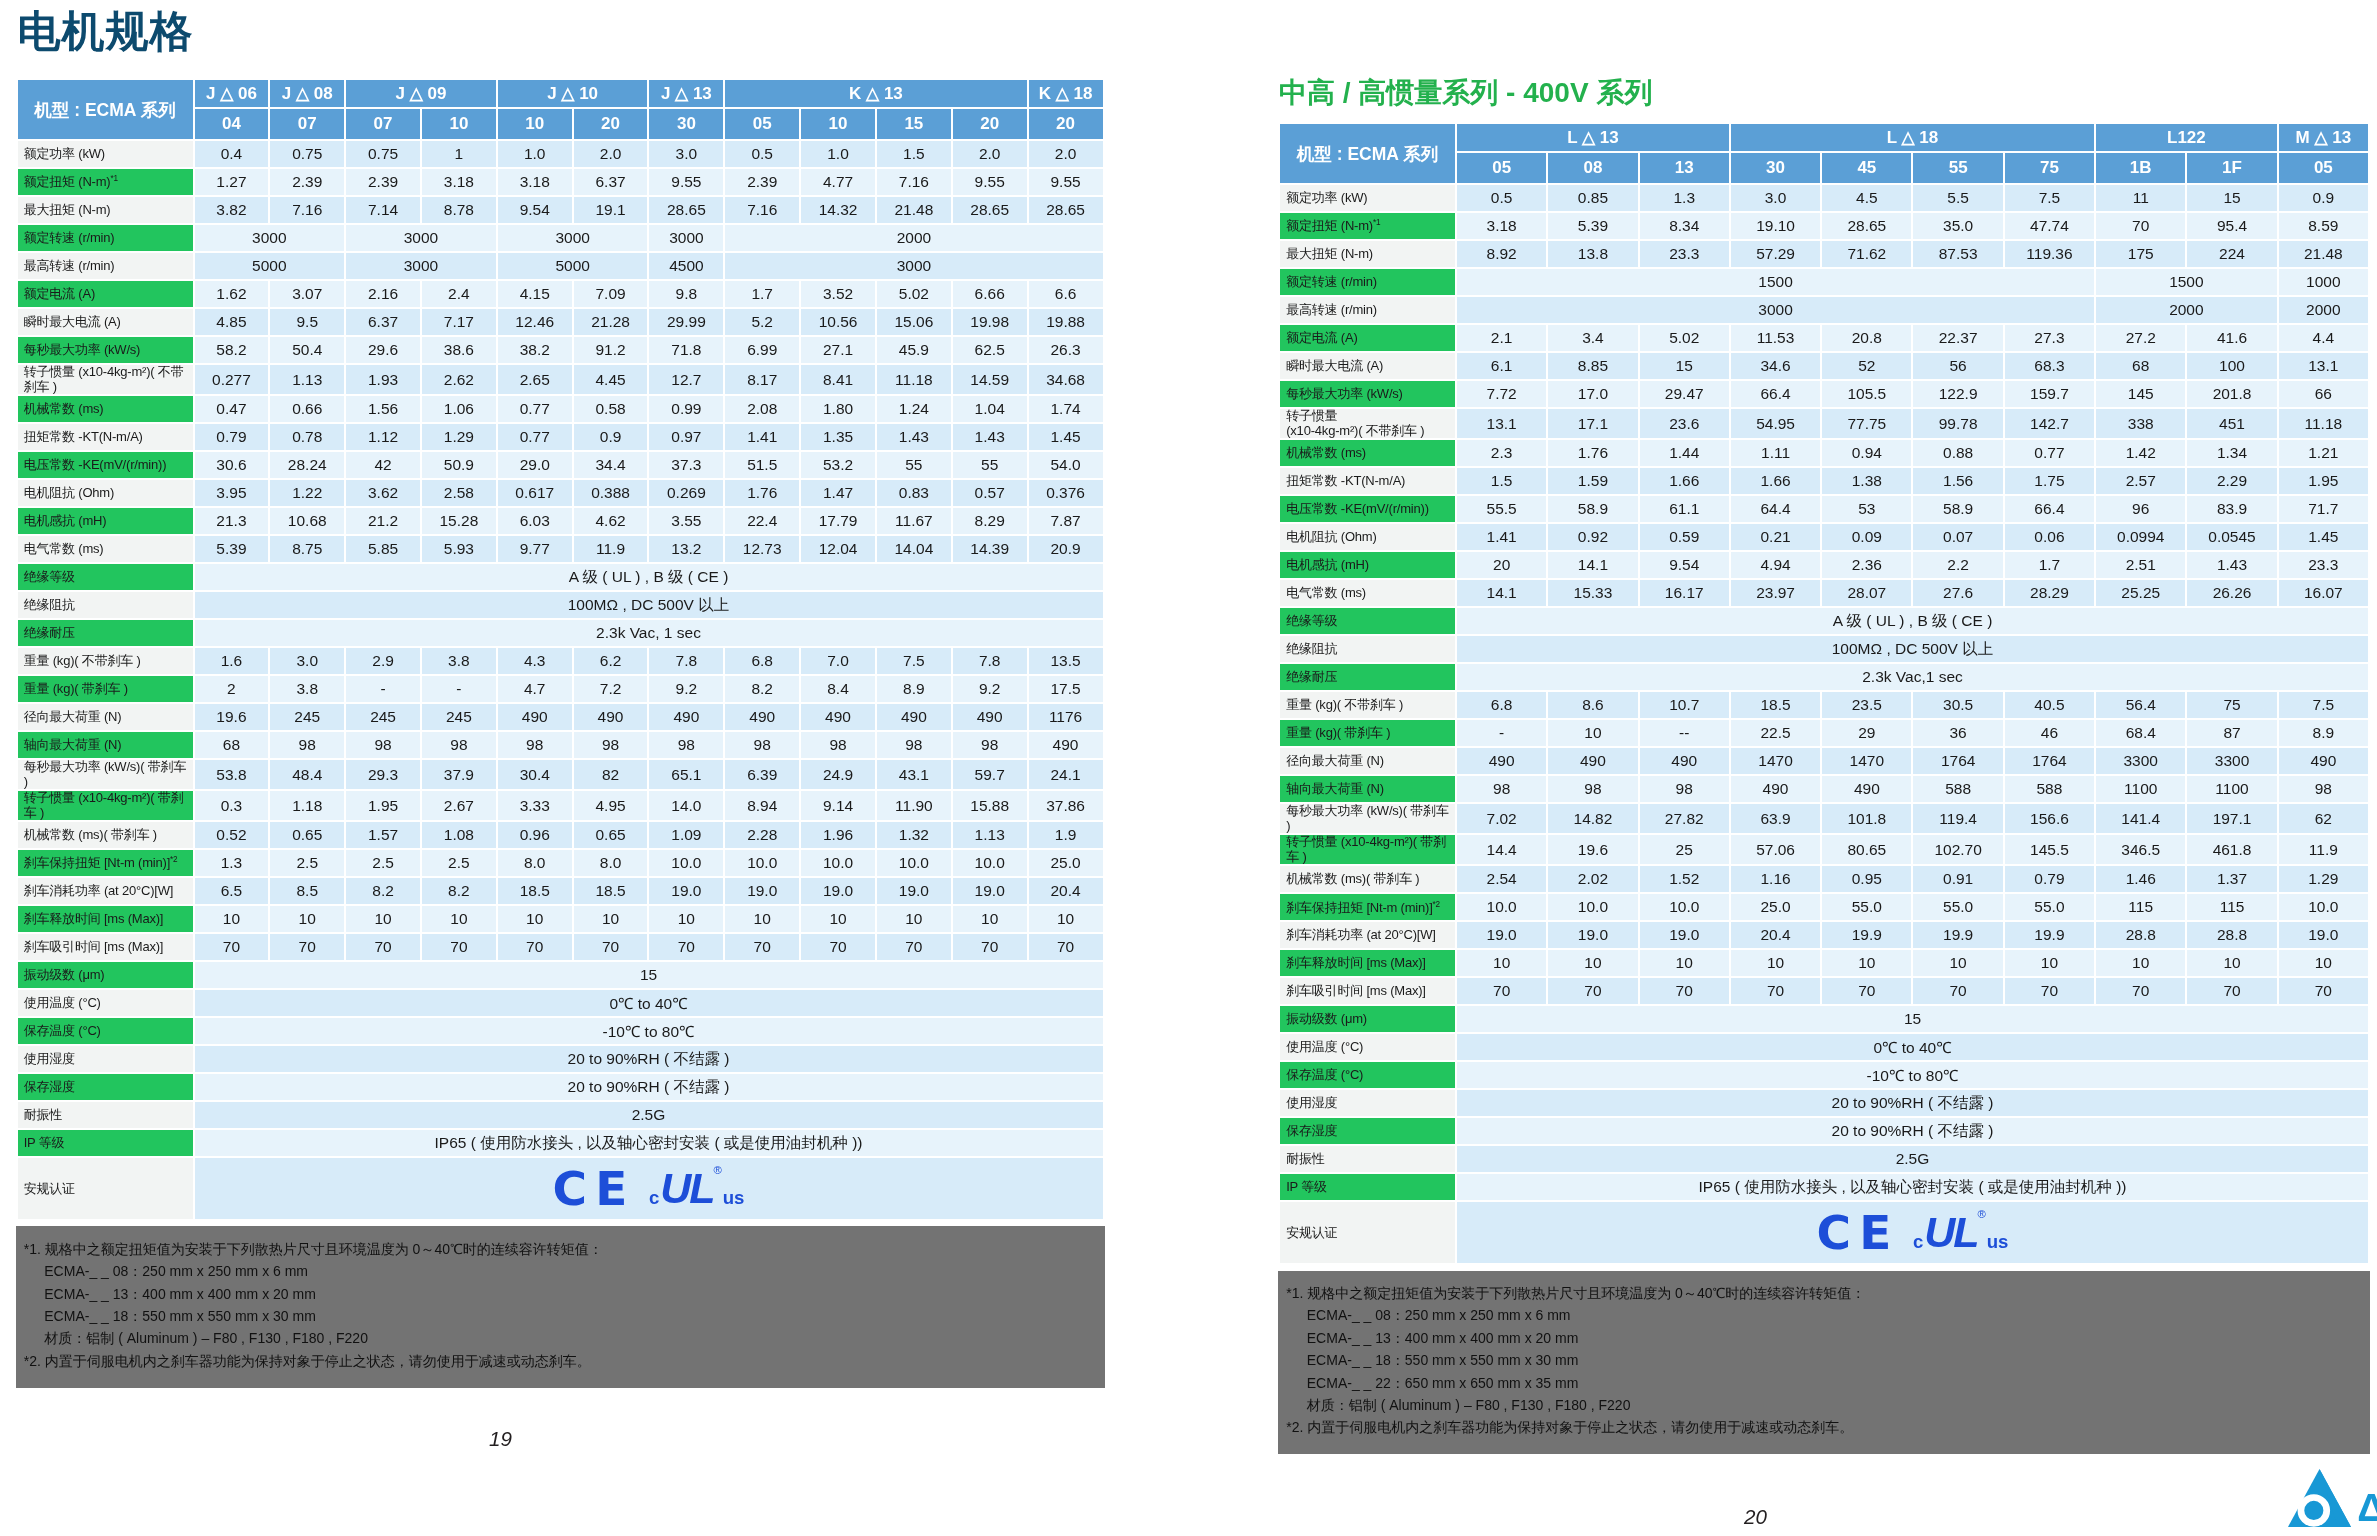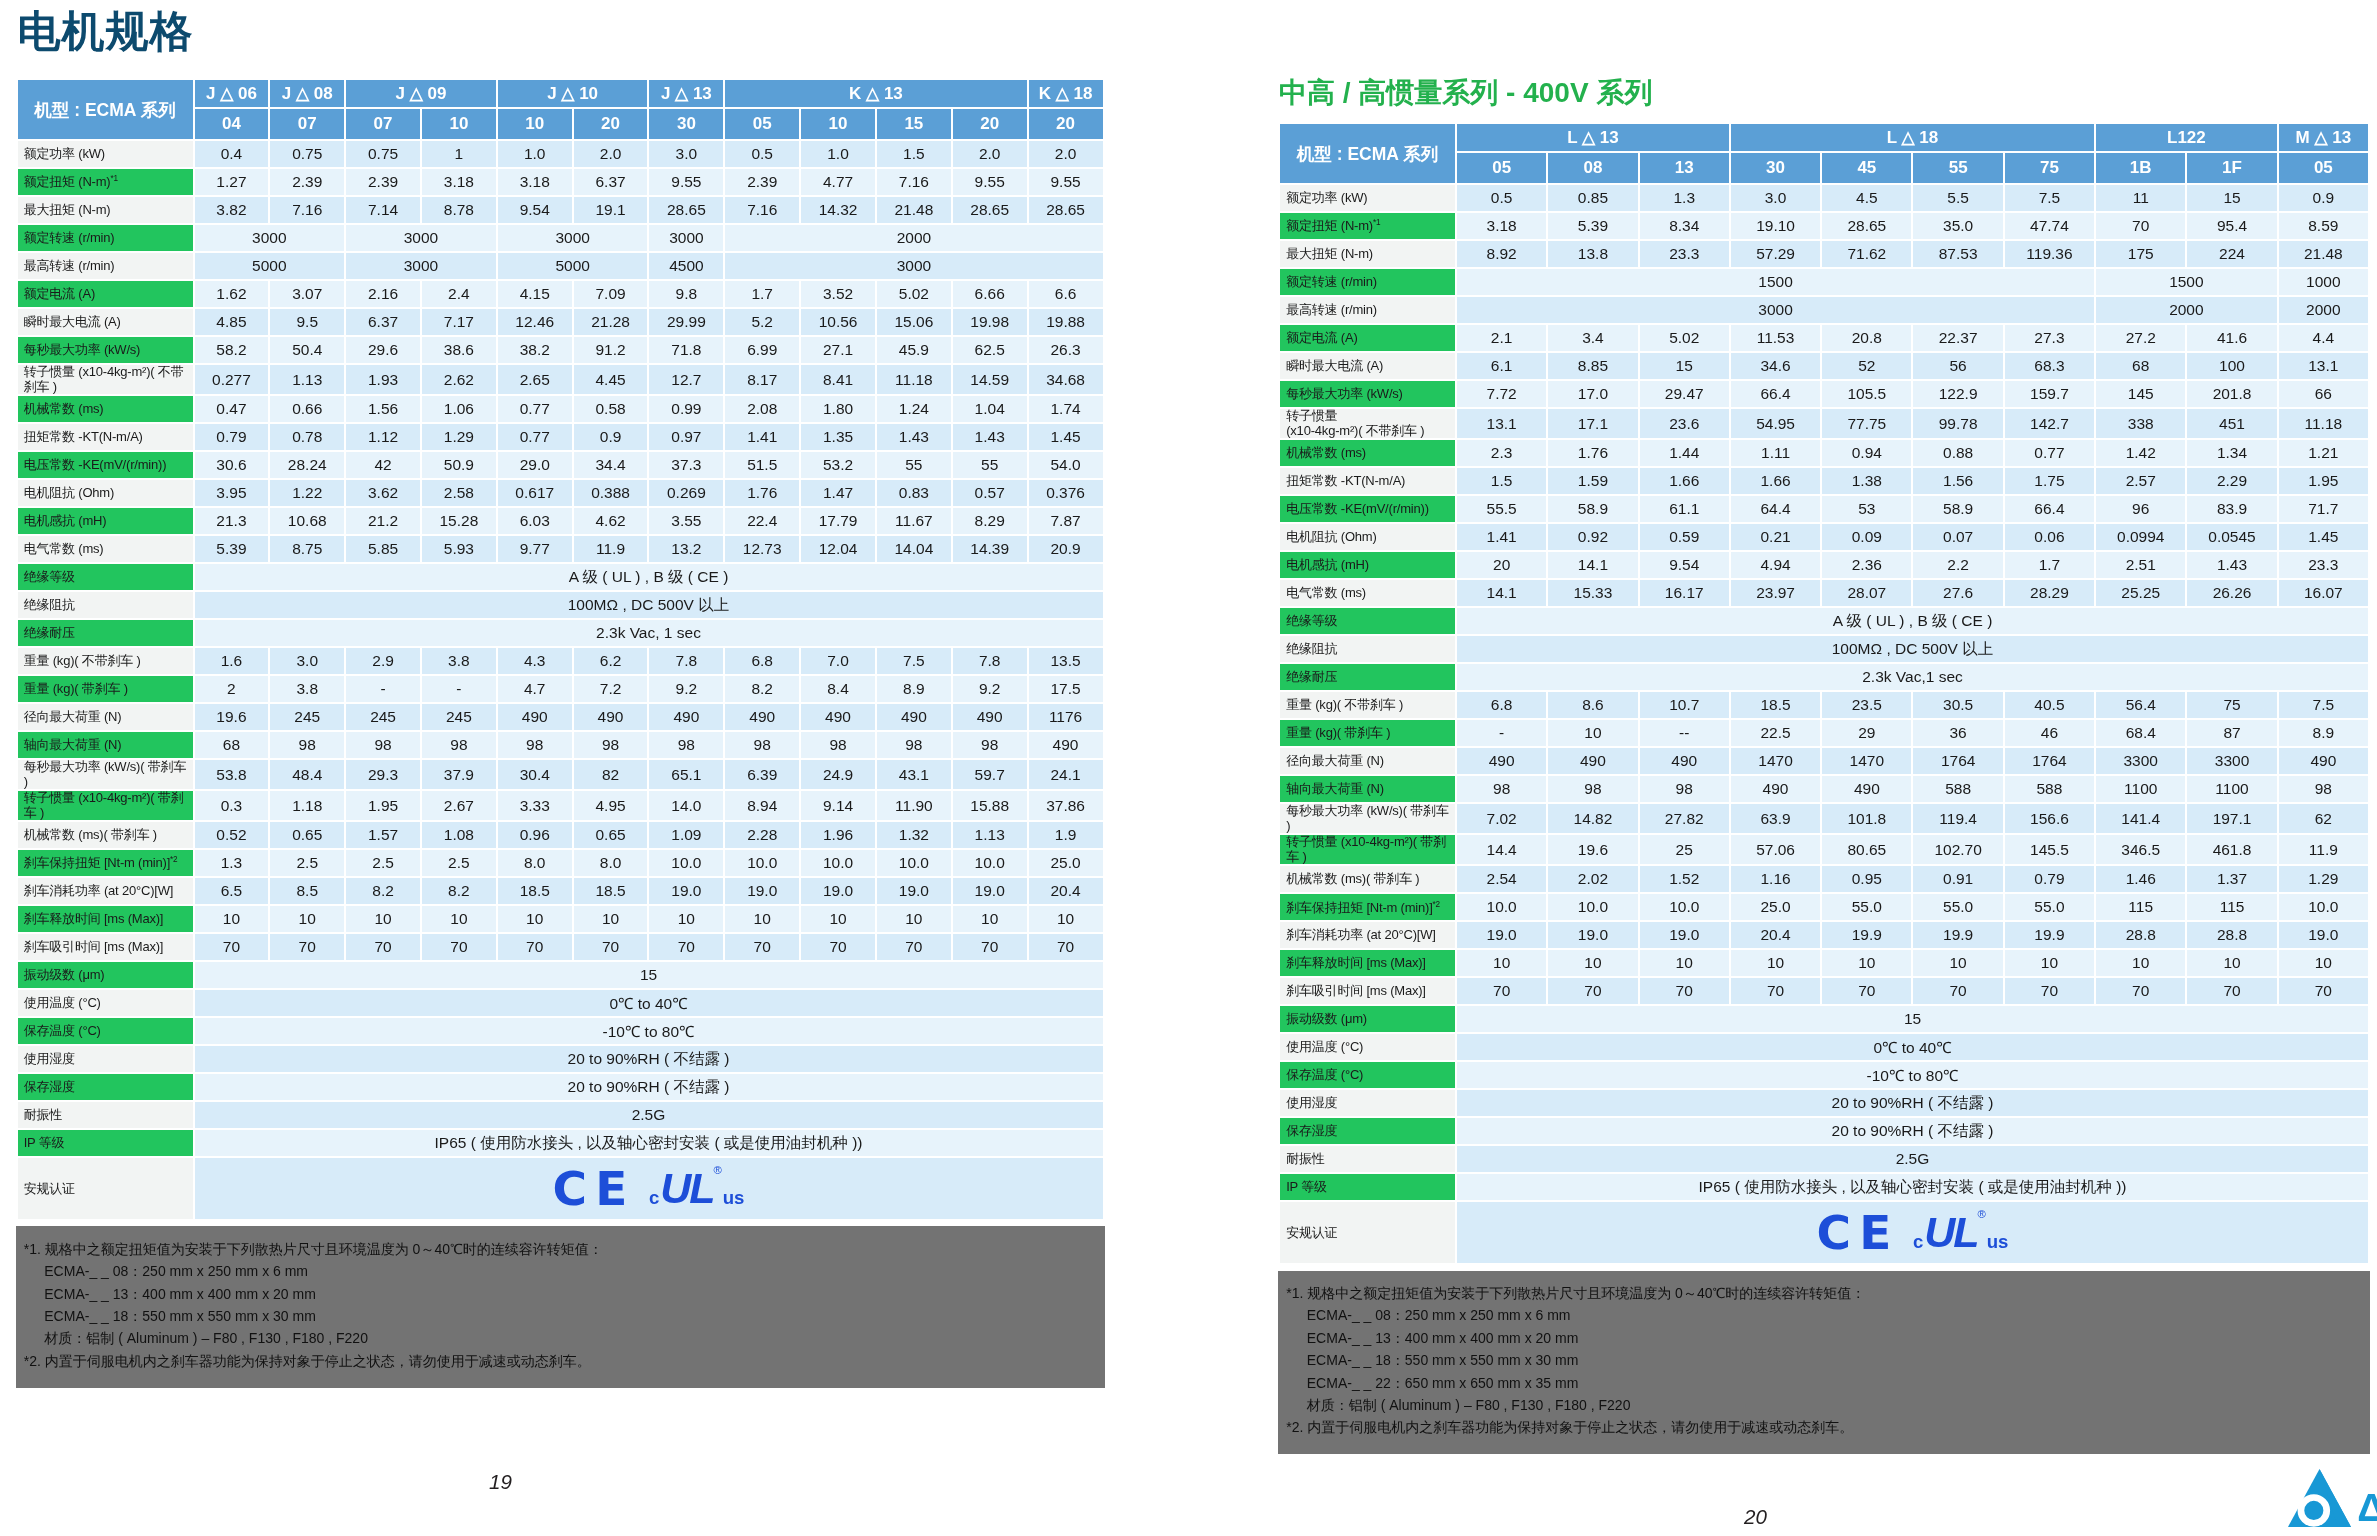--- a/index.html
+++ b/index.html
@@ -58,21 +58,21 @@
   .footnotes{
     margin-top:5.2px;background:#737373;
     padding:11.3px 13.4px 15.5px 8.2px;
     font-size:14px;line-height:1.6;color:#111;
   }
   .fn-line{white-space:pre-wrap;}
   .fn-line.indent{padding-left:20.6px;}
   .pageno{
     position:absolute;font-style:italic;font-size:20.6px;color:#231F20;
   }
-  #pageno-left{left:489px;top:1470px;}
+  #pageno-left{left:489px;top:1427px;}
   #pageno-right{left:1744px;top:1505px;}
   .delta-logo{
     position:absolute;left:2288px;top:1469px;
     display:flex;align-items:flex-end;gap:6.2px;
   }
   .delta-word{
     font-weight:800;font-size:39px;color:#1898D5;letter-spacing:2.1px;
     line-height:1;white-space:nowrap;
   }
 </style>

